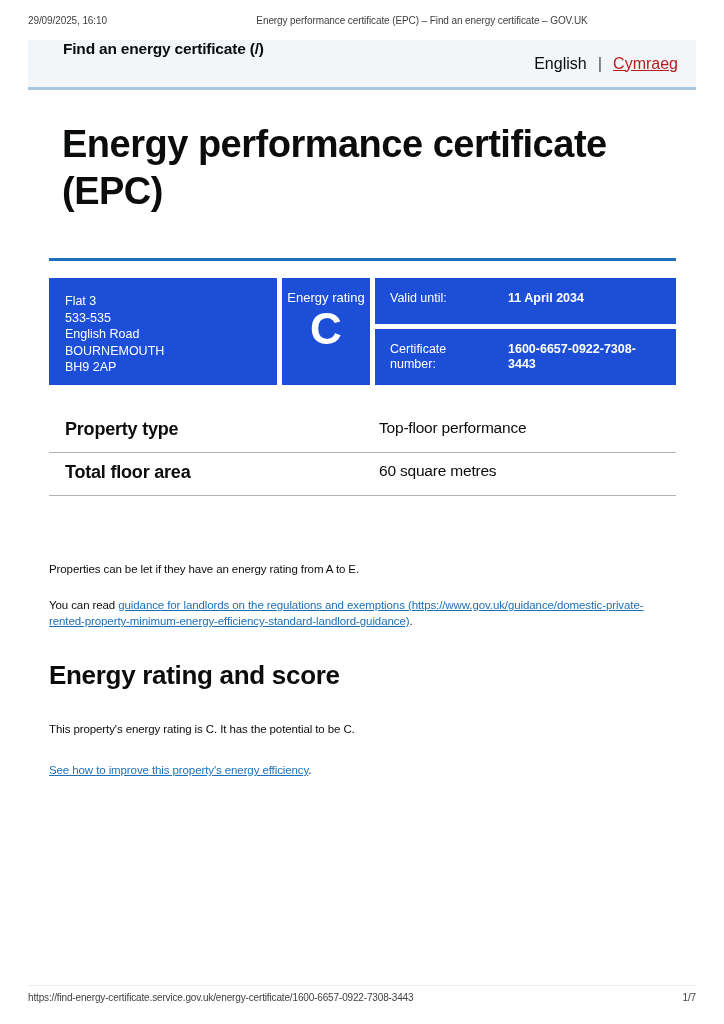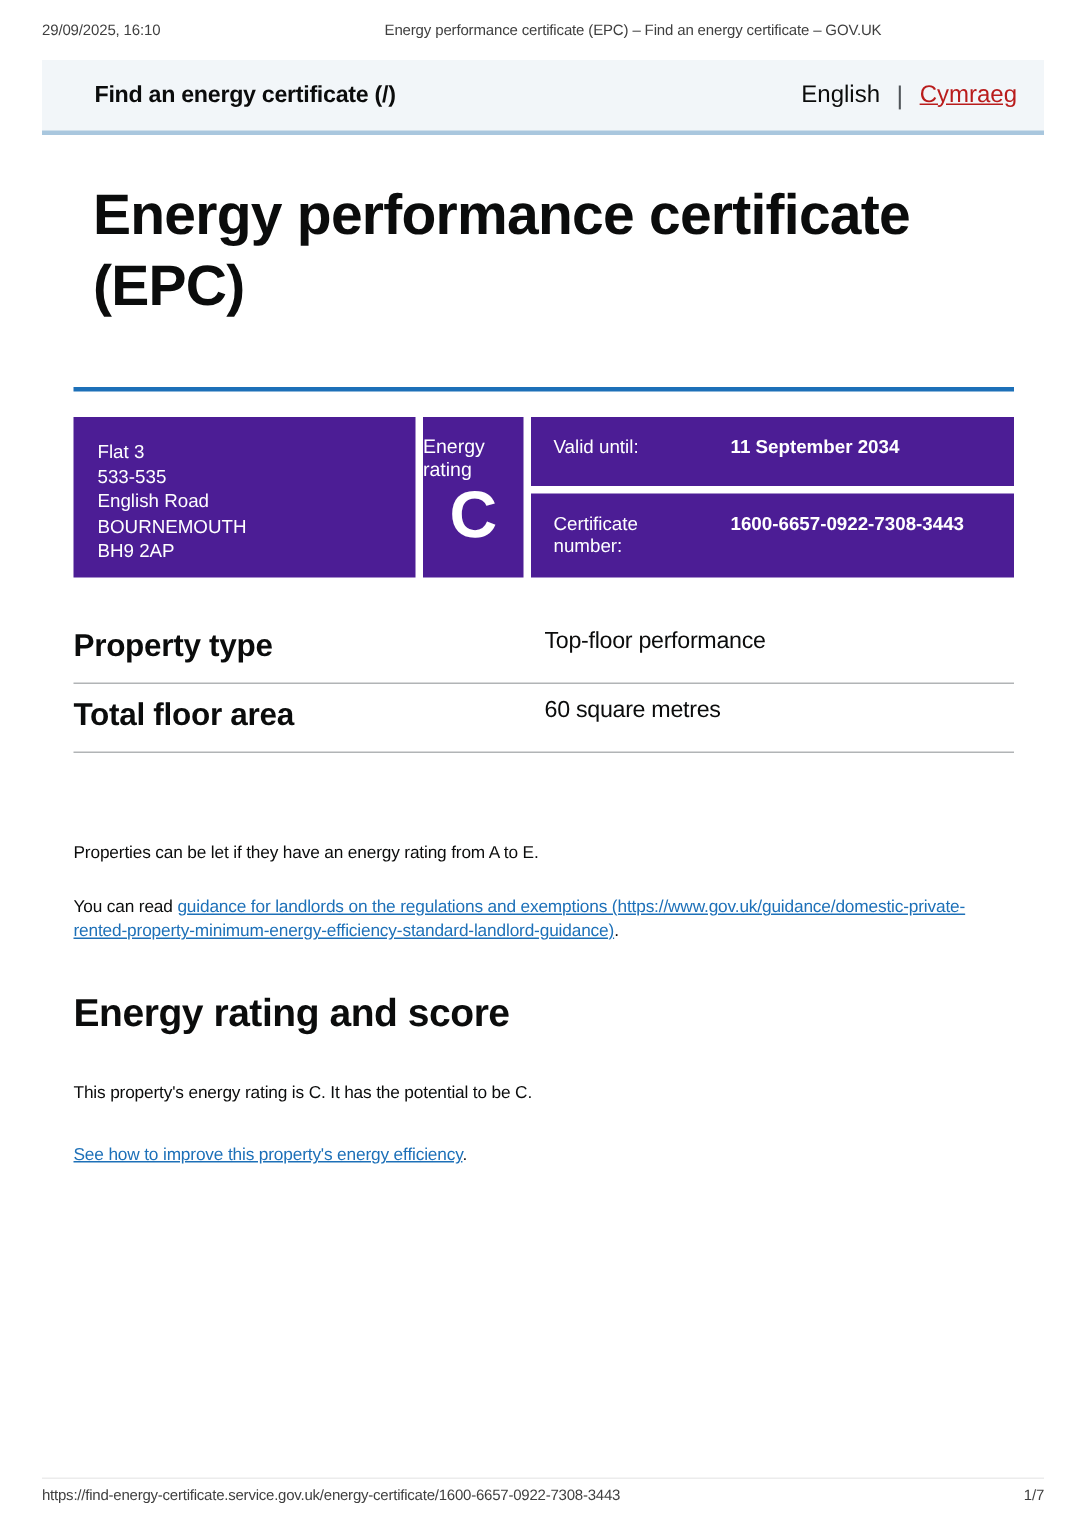--- a/index.html
+++ b/index.html
@@ -13,51 +13,51 @@
   .ph-date  { position:absolute; left:0; top:0; }
   .ph-title { text-align:center; padding-left:120px; }
   .print-footer { position:absolute; top:992px; left:28px; right:28px;
                   display:flex; justify-content:space-between;
                   font-size:10px; color:#3f3f3f; letter-spacing:-0.15px; }
   .footer-rule { position:absolute; top:985px; left:28px; right:28px; height:1px; background:#ececec; }
 
   
   .site-header { position:absolute; top:40px; left:28px; right:28px; height:50px;
                  background:#f2f6f9; border-bottom:3px solid #a9c7de;
-                 display:flex; align-items:center; justify-content:space-between;
+                 display:flex; justify-content:space-between;
                  padding:0 18px 0 35px; }
   .service-name { font-weight:bold; font-size:15.5px; color:#0b0c0c; text-decoration:none; letter-spacing:-0.2px; }
   .lang-switch { display:flex; align-items:center; gap:11px; font-size:16px; }
   .lang-current { color:#0b0c0c; }
   .lang-sep { color:#50555a; font-size:17px; }
   .lang-link { color:#b91c1c; text-decoration:underline; cursor:pointer; }
 
   
   .page-title { position:absolute; top:121px; left:62px; width:600px;
                 font-size:38px; line-height:47px; font-weight:bold; letter-spacing:-0.5px; }
   .title-rule { position:absolute; top:258px; left:49px; width:627px; height:3px; background:#1d70b8; }
 
   
   .summary-box { position:absolute; top:278px; left:49px; width:627px; height:107px;
                  display:flex; gap:5px; color:#ffffff; }
-  .panel { background:#4c1d95; }
+  .panel { background:#1d4ed8; }
   .address-panel { width:228px; padding:15px 16px; font-size:12.5px; line-height:16.5px; }
-  .rating-panel { width:67px; display:flex; flex-direction:column; align-items:center; padding-top:12px; }
+  .rating-panel { width:88px; display:flex; flex-direction:column; align-items:center; padding-top:12px; }
   .rating-label { font-size:13px; }
   .rating-value { font-size:44px; line-height:48px; font-weight:bold; }
   .validity-col { flex:1; display:flex; flex-direction:column; gap:5px; }
   .validity-row { flex:1; display:flex; align-items:flex-start; padding:13px 15px; font-size:12.5px; line-height:15px; }
   .validity-label { width:118px; flex-shrink:0; }
   .validity-label .wrap { display:inline-block; max-width:78px; }
   .validity-value { font-weight:bold; }
 
   
   .details-table { position:absolute; top:410px; left:49px; width:627px; }
   .detail-row { display:flex; align-items:flex-start; padding:9px 0 12px; border-bottom:1px solid #b1b4b6; }
-  .detail-label { width:314px; font-weight:bold; font-size:21px; letter-spacing:-0.2px; }
+  .detail-label { width:314px; font-weight:bold; font-size:18px; letter-spacing:-0.2px;margin-left:16px; }
   .detail-value { font-size:15.5px; letter-spacing:-0.2px; }
 
   
   .h2 { position:absolute; left:49px; font-size:26px; line-height:32px; font-weight:bold; letter-spacing:-0.3px; }
   .h2-rules  { top:499px; }
   .h2-rating { top:659px; }
   .para { position:absolute; left:49px; font-size:11.5px; line-height:16px; letter-spacing:-0.1px; color:#0b0c0c; }
   .p-let     { top:561px; }
   .p-read    { top:597px; white-space:nowrap; }
   .p-rating  { top:721px; }
@@ -94,21 +94,21 @@
       <div>BOURNEMOUTH</div>
       <div>BH9 2AP</div>
     </div>
     <div class="panel rating-panel">
       <span class="rating-label">Energy rating</span>
       <span class="rating-value">C</span>
     </div>
     <div class="validity-col">
       <div class="panel validity-row">
         <span class="validity-label">Valid until:</span>
-        <span class="validity-value">11 September 2034</span>
+        <span class="validity-value">11 April 2034</span>
       </div>
       <div class="panel validity-row">
         <span class="validity-label"><span class="wrap">Certificate number:</span></span>
         <span class="validity-value">1600-6657-0922-7308-3443</span>
       </div>
     </div>
   </div>
 
   <div class="details-table">
     <div class="detail-row">

